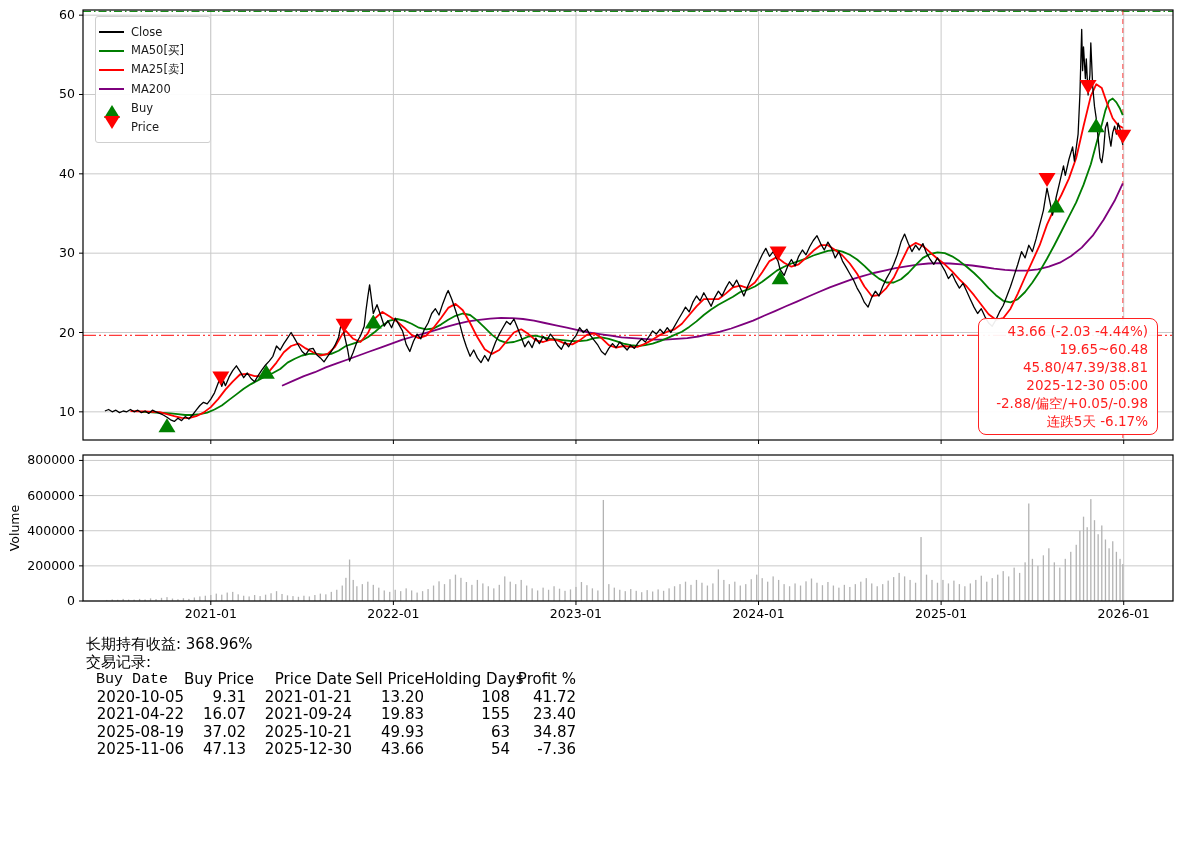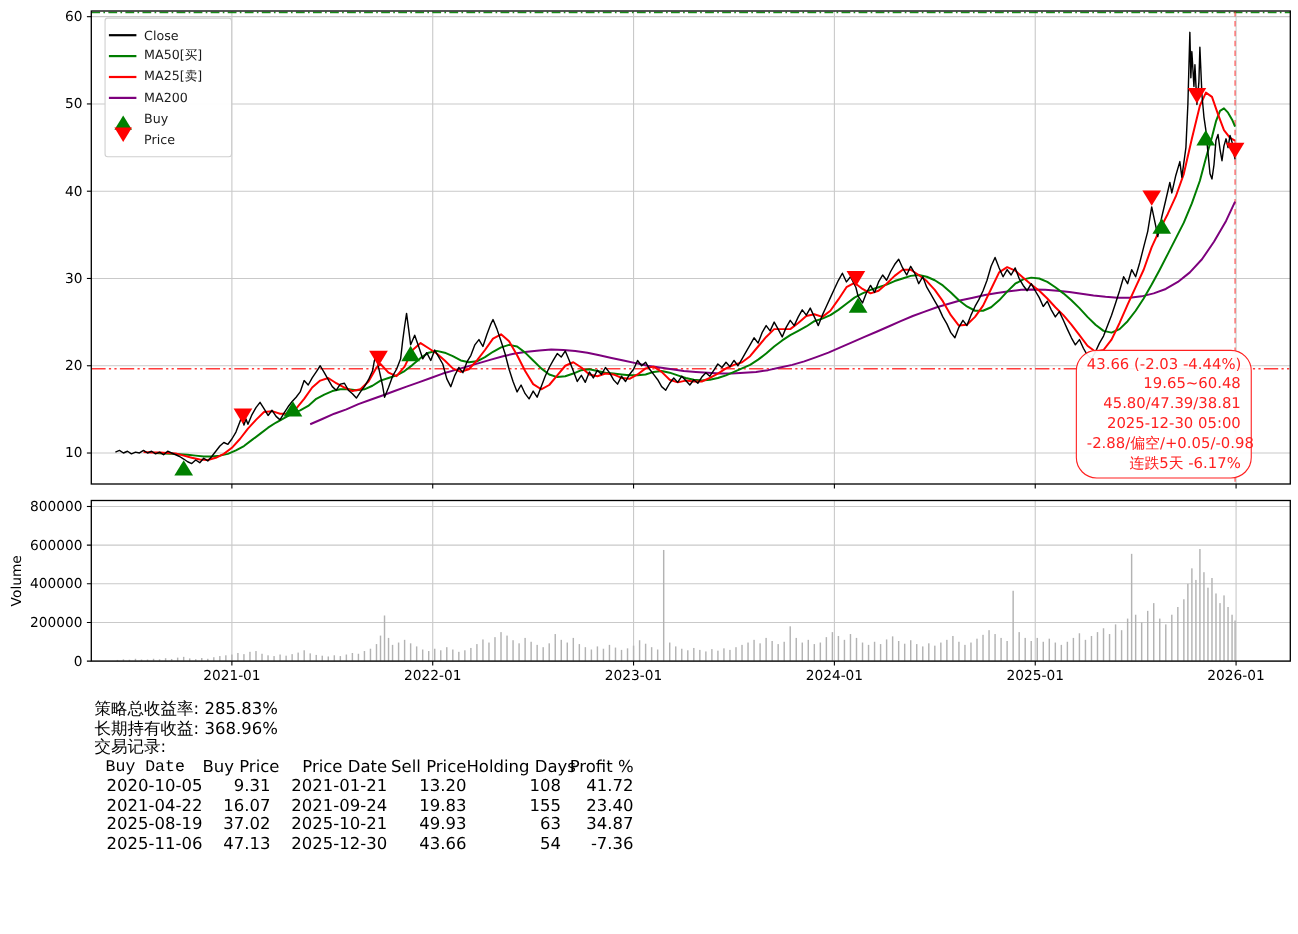--- a/index.html
+++ b/index.html
@@ -10,22 +10,22 @@
           border:1px solid #cfcfcf;border-radius:3px;padding:5px 7px 6px 3px;z-index:5;}
   .legend-row{display:flex;align-items:center;height:19px;font-size:11.5px;color:#1a1a1a;}
   .sw-line{width:25px;height:0;border-top:2.6px solid #000;margin-right:7px;flex:0 0 auto;}
   .sw-box{width:25px;display:flex;justify-content:center;margin-right:7px;flex:0 0 auto;}
   .tri-up{width:0;height:0;border-left:8px solid transparent;border-right:8px solid transparent;
           border-bottom:13px solid #008000;margin-top:8px;}
   .tri-down{width:0;height:0;border-left:8px solid transparent;border-right:8px solid transparent;
           border-top:13px solid #ff0000;margin-bottom:8px;}
   .vol-label{position:absolute;left:-22px;top:521px;width:72px;height:14px;text-align:center;
           font-size:12.5px;color:#000;transform:rotate(-90deg);}
-  .annotation{position:absolute;left:978px;top:318px;width:160px;box-sizing:border-box;
-          background:rgba(255,255,255,0.93);border:1.6px solid #ff2020;border-radius:19px;
+  .annotation{position:absolute;left:978px;top:318px;width:180px;box-sizing:border-box;
+          background:rgba(255,255,255,0.93);border:1.6px solid #ff2020;border-radius:8px;
           padding:3px 9px 4px 9px;color:#ff2020;font-size:13.5px;line-height:18px;
           text-align:right;z-index:6;white-space:nowrap;}
   .stats{position:absolute;left:86px;top:636px;color:#000;font-size:15px;line-height:17.5px;
           white-space:nowrap;}
   .trade-table{margin-top:0;}
   .t-row{display:grid;grid-template-columns:98px 62px 106px 72px 86px 66px;line-height:17.5px;}
   .t-cell{text-align:right;}
   .t-head .t-cell:first-child{padding-right:16px;font-family:Liberation Mono, monospace;}
 </style>
 </head>
@@ -353,21 +353,20 @@
   <div class="annotation">
     <div>43.66 (-2.03 -4.44%)</div>
     <div>19.65~60.48</div>
     <div>45.80/47.39/38.81</div>
     <div>2025-12-30 05:00</div>
     <div>-2.88/偏空/+0.05/-0.98</div>
     <div>连跌5天 -6.17%</div>
   </div>
 
   <div class="stats">
-    <div>策略总收益率: 285.83%</div>
     <div>长期持有收益: 368.96%</div>
     <div>交易记录:</div>
     <div class="trade-table" id="trade-table">
         <div class="t-row t-head">
           <div class="t-cell">Buy Date</div>
           <div class="t-cell">Buy Price</div>
           <div class="t-cell">Price Date</div>
           <div class="t-cell">Sell Price</div>
           <div class="t-cell">Holding Days</div>
           <div class="t-cell">Profit %</div>

